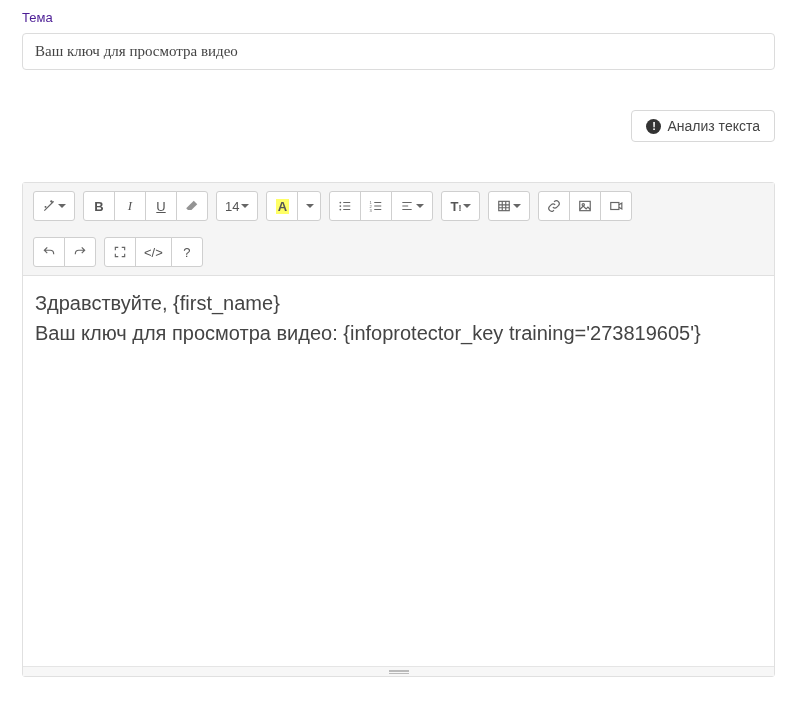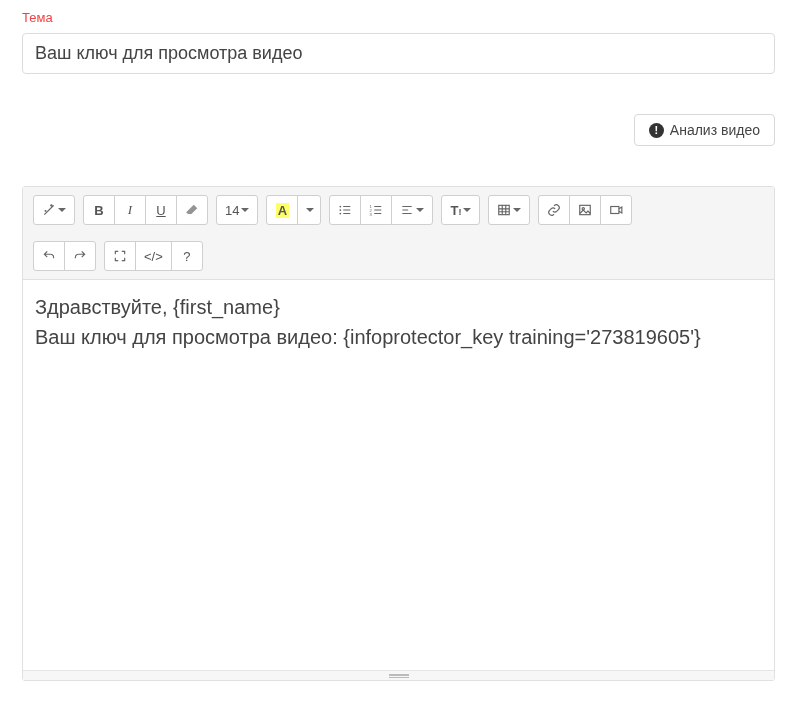--- a/index.html
+++ b/index.html
@@ -6,32 +6,33 @@
   body {
     margin: 0;
     padding: 10px 22px;
     font-family: -apple-system, BlinkMacSystemFont, "Segoe UI", Arial, sans-serif;
     font-size: 14px;
     color: #4a4a4a;
     background: #fff;
     width: 797px;
   }
   .label {
-    color: #ef4444;
+    color: #4c1d95;
     font-size: 13px;
     margin-bottom: 8px;
   }
   .text-input {
     width: 100%;
     border: 1px solid #dcdcdc;
     border-radius: 4px;
     padding: 9px 12px;
-    font-size: 18px;
+    font-size: 15px;
     color: #444;
     outline: none;
+    font-family: Liberation Serif, serif;
   }
   .toprow {
     margin-top: 40px;
     display: flex;
     justify-content: flex-end;
   }
   .analyze-btn {
     border: 1px solid #d8d8d8;
     background: #fff;
     padding: 7px 14px;
@@ -139,21 +140,21 @@
 <body>
 
 
 
 <div class="label">Тема</div>
 <input type="text" class="text-input" value="Ваш ключ для просмотра видео" style="">
 
 <div class="toprow">
   <button class="analyze-btn">
     <span class="info-circle">!</span>
-    <span>Анализ видео</span>
+    <span>Анализ текста</span>
   </button>
 </div>
 
 <div class="editor-wrap">
   <div class="toolbar">
 
     <div class="btn-group">
       <button class="tb-btn">
         <svg viewBox="0 0 24 24">
             <path d="M4 20 L18 6 M18 6 L20 4 M16 2v4 M14 4h4 M6 12v3 M4.5 13.5h3"></path>

